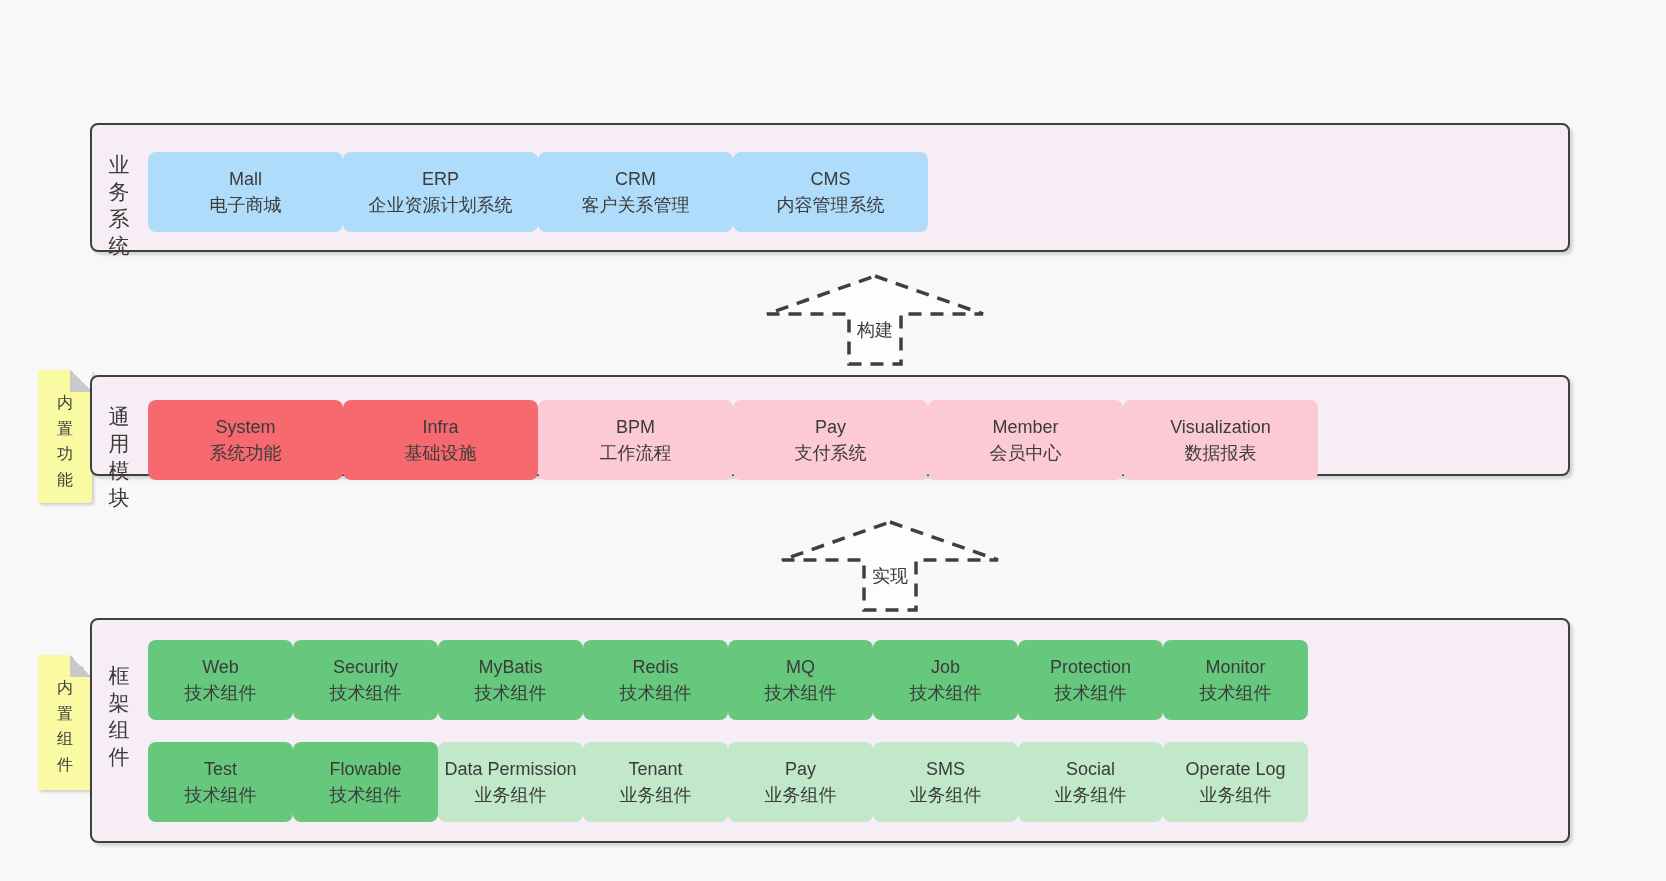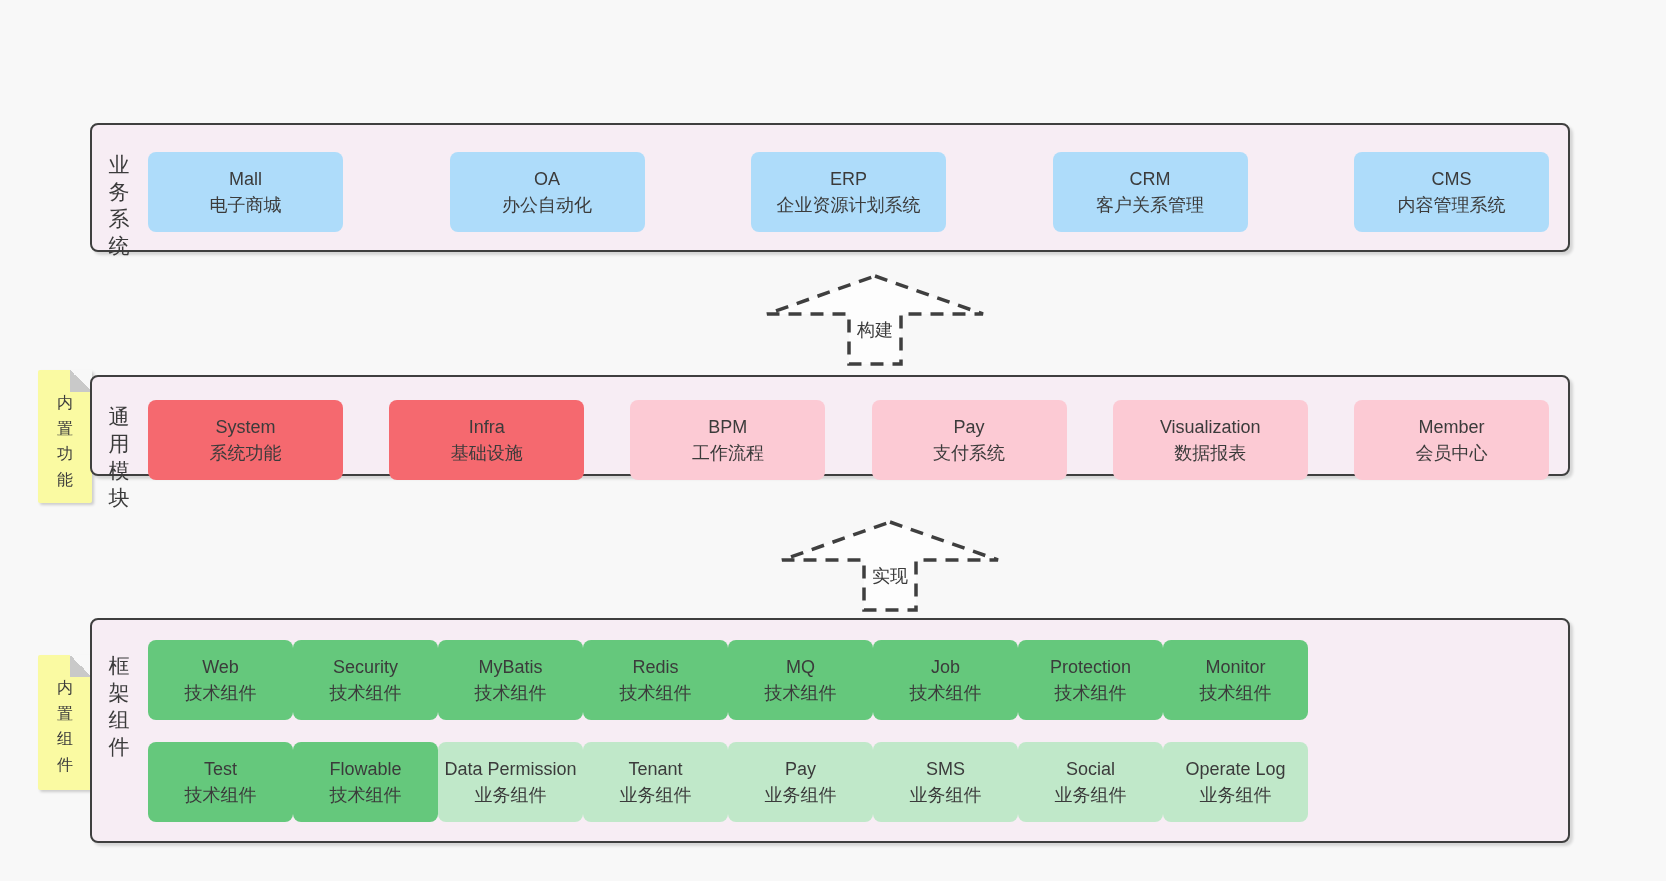--- a/index.html
+++ b/index.html
@@ -20,27 +20,27 @@
     display:flex; z-index:2;
   }
   #panel-business  { top:123px; height:129px; }
   #panel-modules   { top:375px; height:101px; }
   #panel-framework { top:618px; height:225px; }
 
   .v-label {
     width:26px; margin-left:14px; font-size:21px; line-height:1.29;
     word-break:break-all; text-align:center; padding-top:26px;
   }
-  #panel-framework .v-label { padding-top:32px; }
+  #panel-framework .v-label { padding-top:42px; }
 
   .row6 {
-    flex:1; display:flex; justify-content:space-between;
+    flex:1; display:flex; 
     margin:27px 19px 0 16px;
   }
-  #panel-modules .row6 { margin-top:23px;gap:34px; }
+  #panel-modules .row6 { margin-top:23px; }
   .rows {
     flex:1; display:flex; flex-direction:column; gap:22px;
     margin:20px 19px 0 16px;
   }
   .row8 { display:flex; justify-content:flex-start; }
 
   
   .box {
     border-radius:8px; height:80px;
     display:flex; flex-direction:column; justify-content:center; align-items:center;
@@ -95,24 +95,20 @@
 <div class="canvas">
 
   <section class="panel" id="panel-business">
     <div class="v-label">业务系统</div>
     <div class="row6">
       <div class="box blue">
         <div>Mall</div>
         <div>电子商城</div>
       </div>
       <div class="box blue">
-        <div>OA</div>
-        <div>办公自动化</div>
-      </div>
-      <div class="box blue">
         <div>ERP</div>
         <div>企业资源计划系统</div>
       </div>
       <div class="box blue">
         <div>CRM</div>
         <div>客户关系管理</div>
       </div>
       <div class="box blue">
         <div>CMS</div>
         <div>内容管理系统</div>
@@ -145,26 +141,26 @@
       </div>
       <div class="box pink">
         <div>BPM</div>
         <div>工作流程</div>
       </div>
       <div class="box pink">
         <div>Pay</div>
         <div>支付系统</div>
       </div>
       <div class="box pink">
+        <div>Member</div>
+        <div>会员中心</div>
+      </div>
+      <div class="box pink">
         <div>Visualization</div>
         <div>数据报表</div>
-      </div>
-      <div class="box pink">
-        <div>Member</div>
-        <div>会员中心</div>
       </div>
     </div>
   </section>
 
   <div class="arrow" id="arrow-implement">
     <svg width="240" height="96" viewBox="0 0 240 96">
       <polygon points="120,4 228,42 146,42 146,92 94,92 94,42 12,42"></polygon>
     </svg>
     <div class="arrow-label">实现</div>
   </div>

